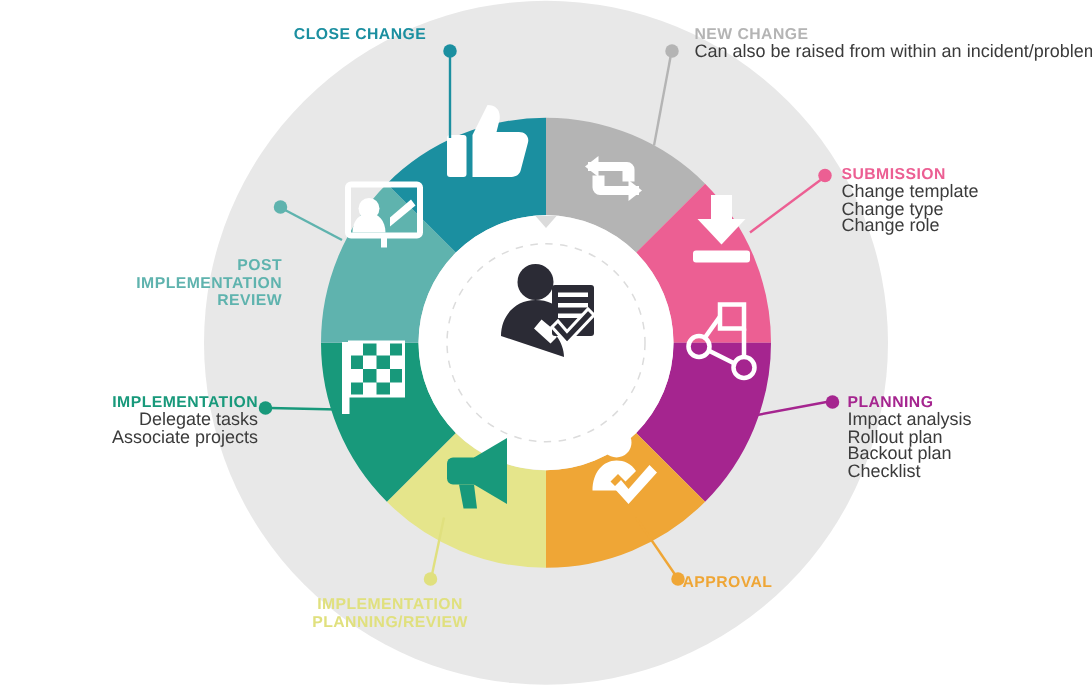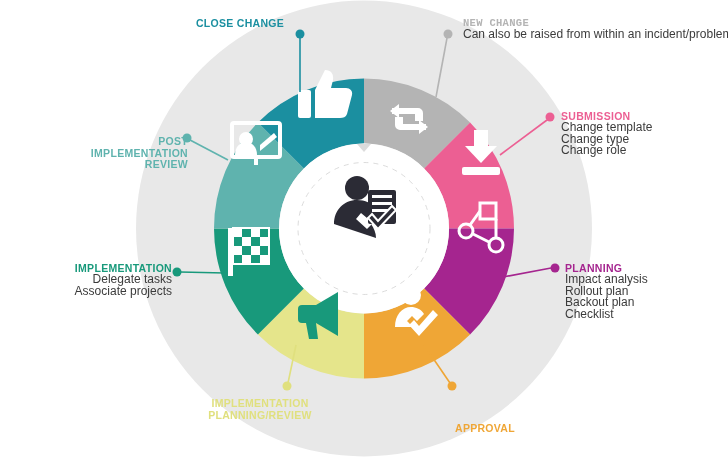--- a/index.html
+++ b/index.html
@@ -165,53 +165,53 @@
     </g>
   </svg>
 
   
 
   <div class="label center" style="left:160px;top:17px;width:160px;">
     <div class="title" style="color:#1b8fa0;">CLOSE CHANGE</div>
   </div>
 
   <div class="label right" style="left:463px;top:17px;width:260px;">
-    <div class="title" style="color:#b4b4b4;font-family:Liberation Mono, monospace;">NEW CHANGE</div>
+    <div class="title" style="color:#b4b4b4;">NEW CHANGE</div>
     <div class="line">Can also be raised from within an incident/problem</div>
   </div>
 
   <div class="label right" style="left:565px;top:262px;width:160px;">
     <div class="title" style="color:#a5258f;">PLANNING</div>
     <div class="line">Impact analysis</div>
     <div class="line">Rollout plan</div>
     <div class="line">Backout plan</div>
     <div class="line">Checklist</div>
   </div>
 
   <div class="label right" style="left:561px;top:110px;width:165px;">
     <div class="title" style="color:#ec5f93;">SUBMISSION</div>
     <div class="line">Change template</div>
     <div class="line">Change type</div>
     <div class="line">Change role</div>
   </div>
 
-  <div class="label right" style="left:455px;top:382px;width:200px;margin-top:40px;">
+  <div class="label right" style="left:455px;top:382px;width:200px;">
     <div class="title" style="color:#efa636;">APPROVAL</div>
   </div>
 
   <div class="label center" style="left:160px;top:380px;width:200px;white-space:pre-line;">
     <div class="title multi" style="color:#e0e07e;white-space:pre-line;">IMPLEMENTATION
 PLANNING/REVIEW</div>
   </div>
 
   <div class="label left" style="left:0px;top:262px;width:172px;">
     <div class="title" style="color:#18997b;">IMPLEMENTATION</div>
     <div class="line">Delegate tasks</div>
     <div class="line">Associate projects</div>
   </div>
 
   <div class="label right" style="left:78px;top:118px;width:110px;text-align:right;white-space:pre-line;">
-    <div class="title multi" style="color:#5fb3ae;white-space:pre-line;">POST
+    <div class="title multi" style="color:#5fb3ae;white-space:pre-line;margin-top:36px;">POST
 IMPLEMENTATION
 REVIEW</div>
   </div>
 
 </div>
 
 </body></html>

